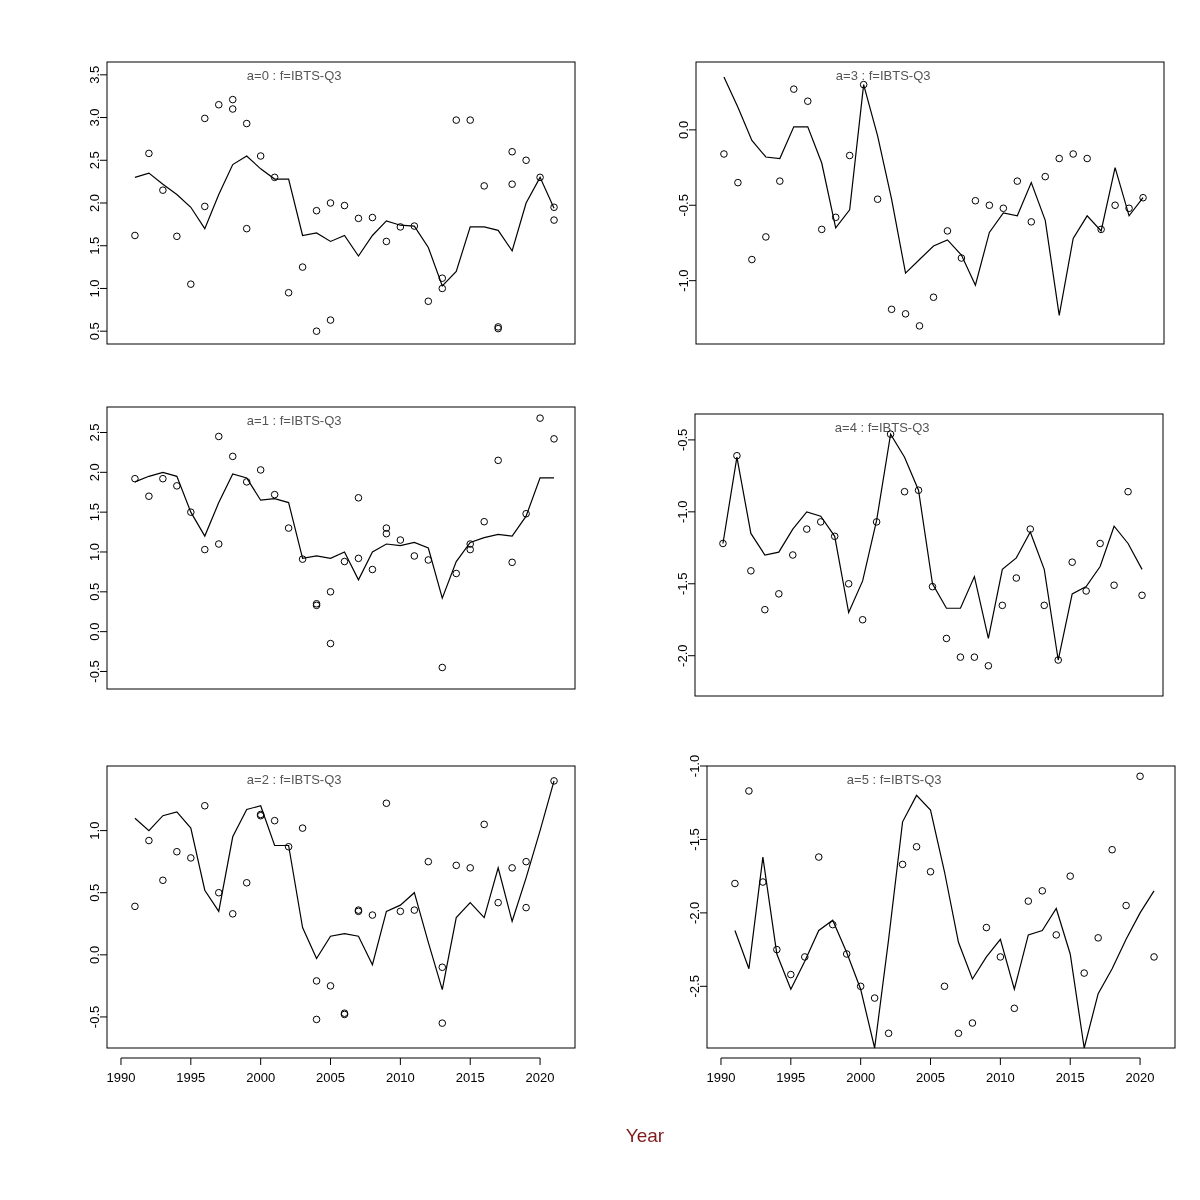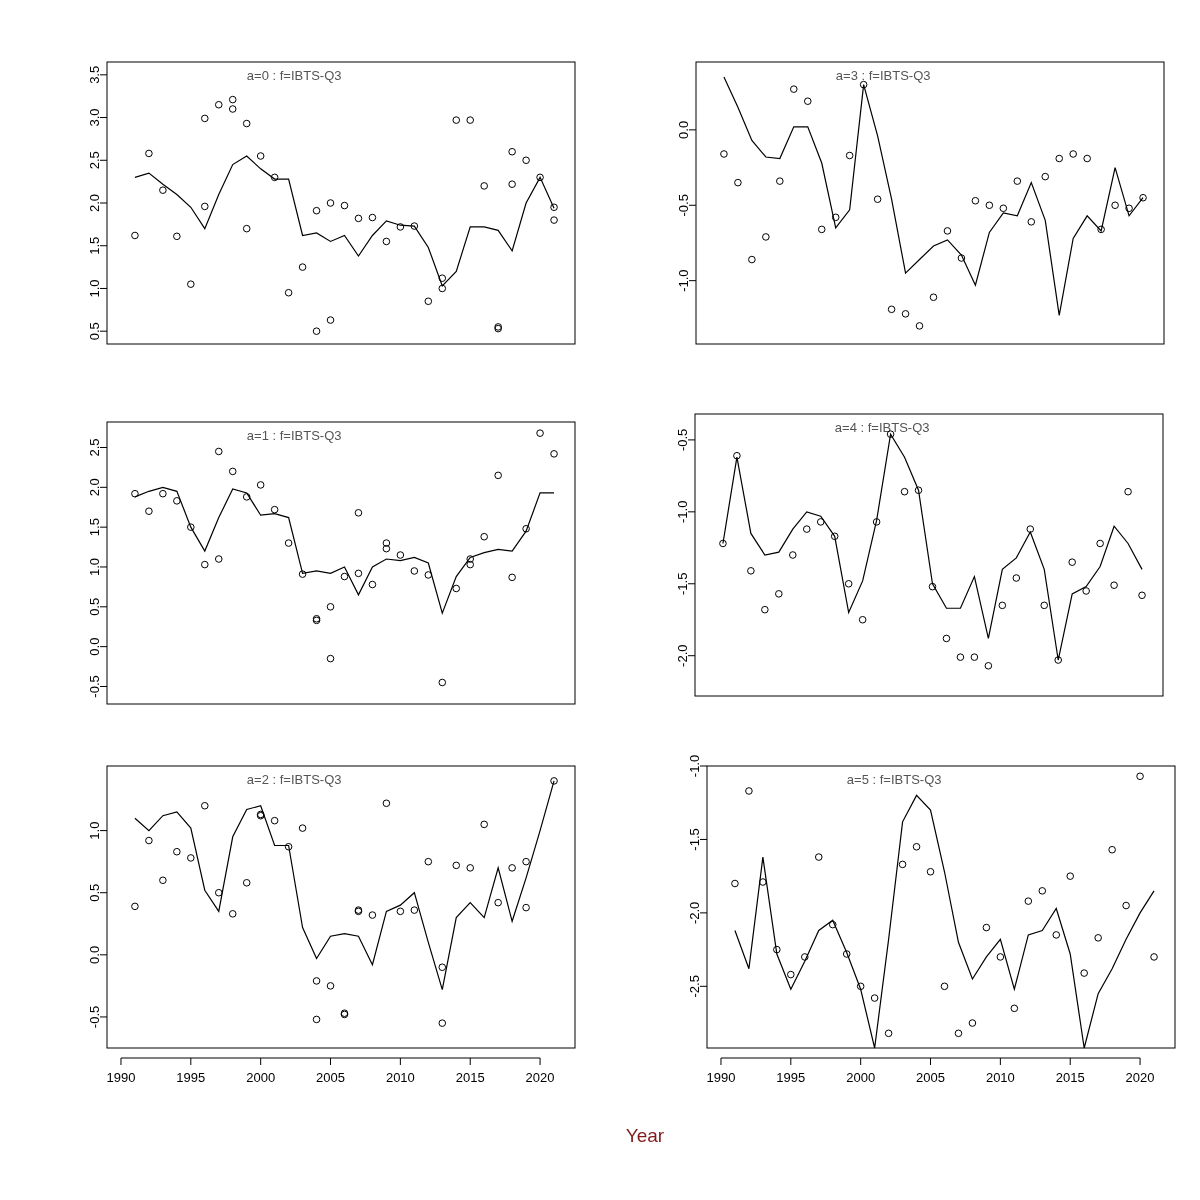--- a/index.html
+++ b/index.html
@@ -123,21 +123,21 @@
         <circle cx="453.16" cy="326.91" r="3.3" class="data-point"></circle>
         <circle cx="453.16" cy="328.62" r="3.3" class="data-point"></circle>
         <circle cx="467.13" cy="151.73" r="3.3" class="data-point"></circle>
         <circle cx="467.13" cy="184.20" r="3.3" class="data-point"></circle>
         <circle cx="481.10" cy="160.27" r="3.3" class="data-point"></circle>
         <circle cx="495.07" cy="177.36" r="3.3" class="data-point"></circle>
         <circle cx="509.04" cy="220.09" r="3.3" class="data-point"></circle>
         <circle cx="509.04" cy="207.27" r="3.3" class="data-point"></circle>
       </svg>
     </div>
-  <div class="panel" id="panel-1" style="left:0px; top:360px;">
+  <div class="panel" id="panel-1" style="left:0px; top:345px;">
       <svg width="600" height="352" viewBox="0 0 600 352">
         <rect x="62" y="62" width="468" height="282" class="plot-frame"></rect>
         <line x1="55" y1="326.47457627118644" x2="62" y2="326.47457627118644" class="tick-line"></line>
         <text x="51" y="326.47457627118644" class="axis-text" text-anchor="middle" transform="rotate(-90 51 326.47457627118644)" dominant-baseline="middle">-0.5</text>
         <line x1="55" y1="286.64406779661016" x2="62" y2="286.64406779661016" class="tick-line"></line>
         <text x="51" y="286.64406779661016" class="axis-text" text-anchor="middle" transform="rotate(-90 51 286.64406779661016)" dominant-baseline="middle">0.0</text>
         <line x1="55" y1="246.81355932203388" x2="62" y2="246.81355932203388" class="tick-line"></line>
         <text x="51" y="246.81355932203388" class="axis-text" text-anchor="middle" transform="rotate(-90 51 246.81355932203388)" dominant-baseline="middle">0.5</text>
         <line x1="55" y1="206.98305084745763" x2="62" y2="206.98305084745763" class="tick-line"></line>
         <text x="51" y="206.98305084745763" class="axis-text" text-anchor="middle" transform="rotate(-90 51 206.98305084745763)" dominant-baseline="middle">1.0</text>

